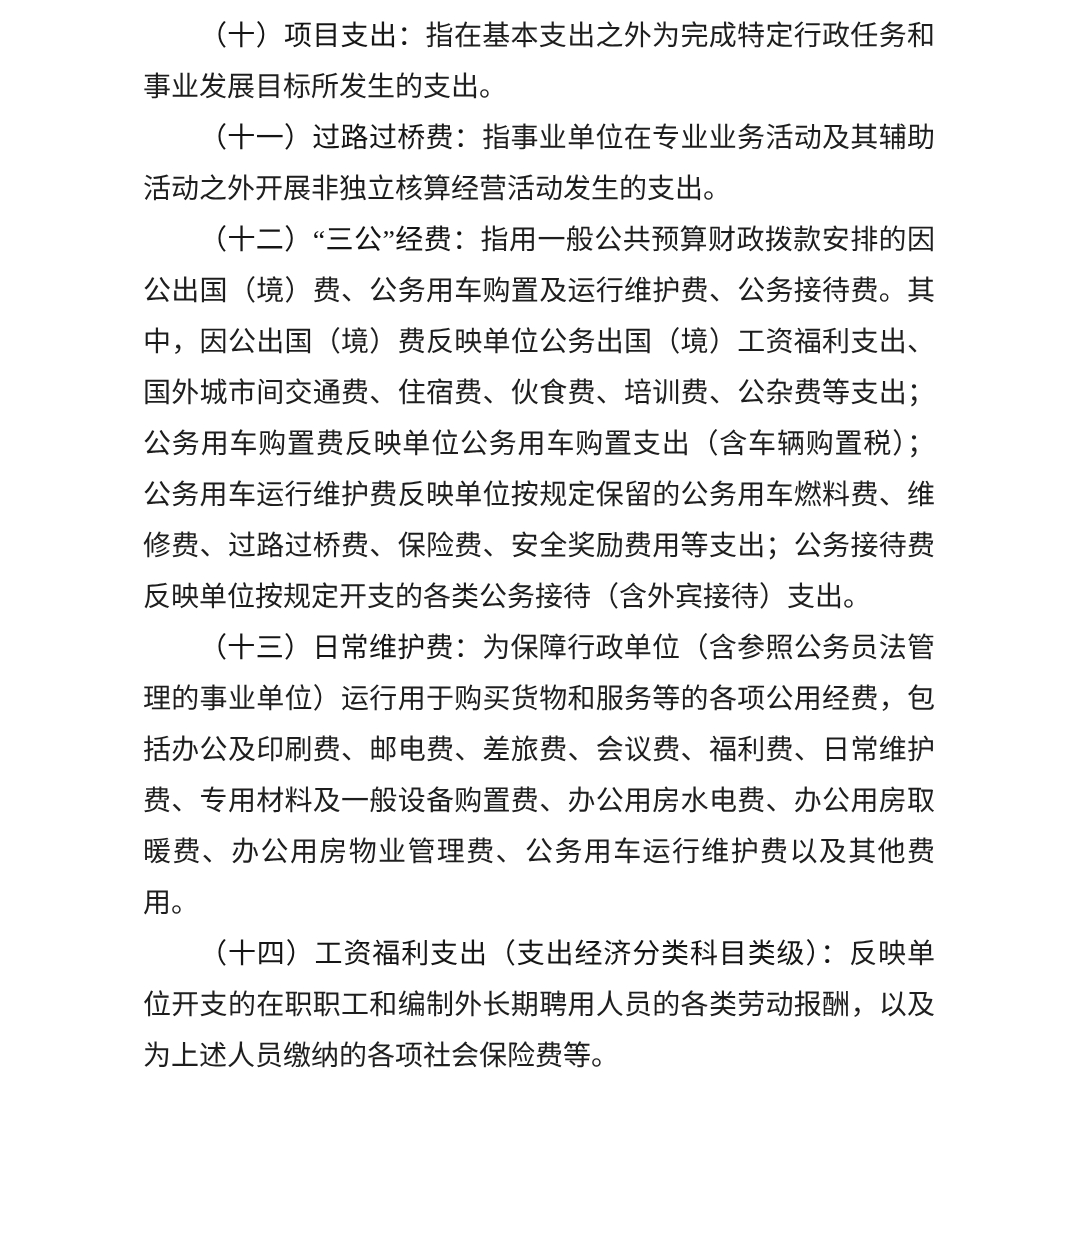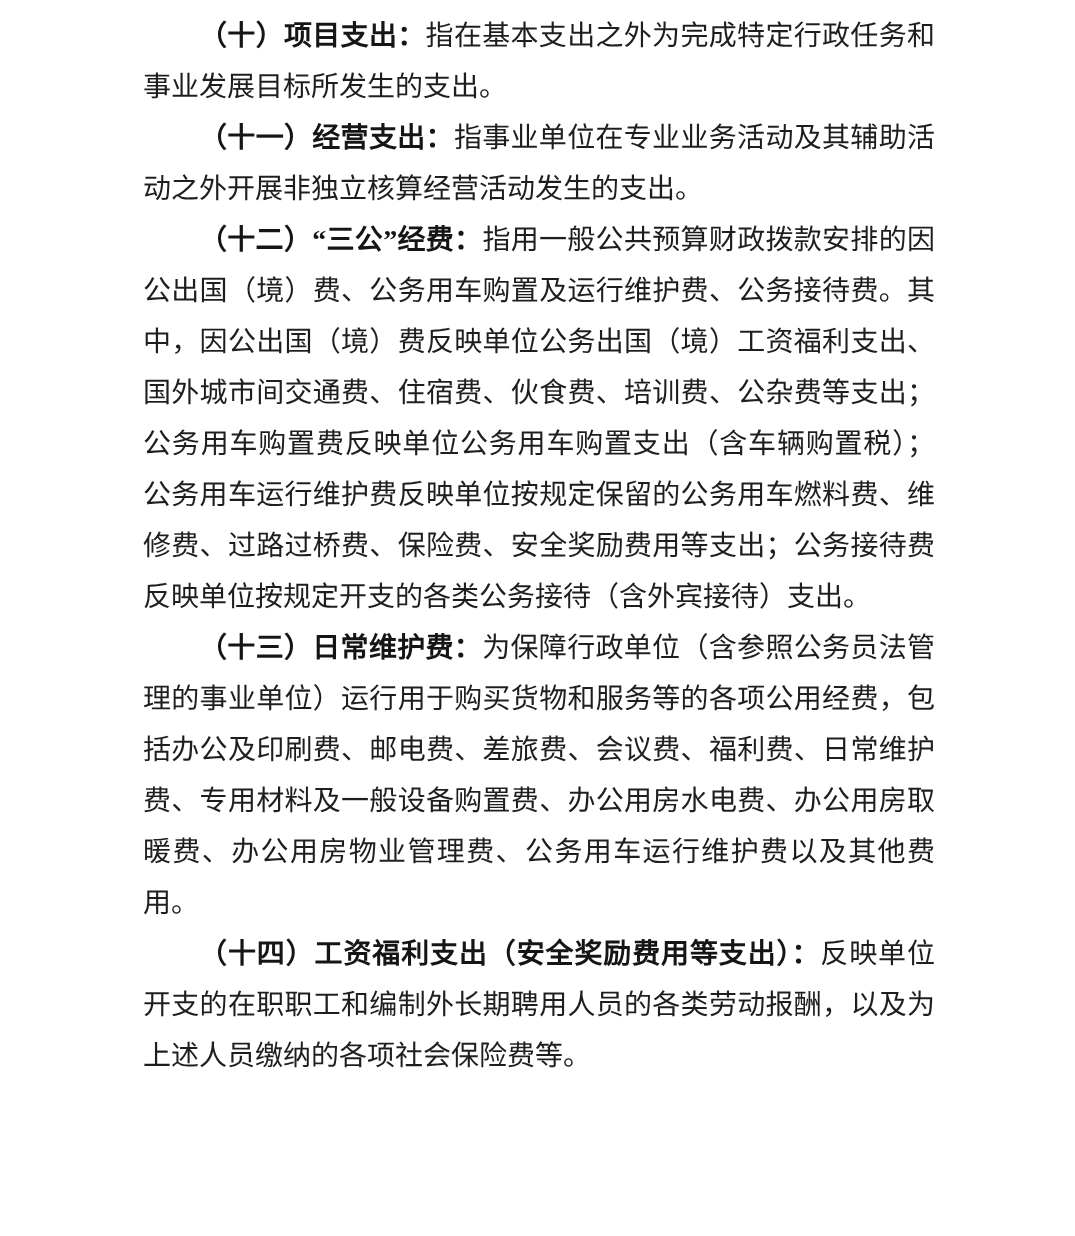--- a/index.html
+++ b/index.html
@@ -26,38 +26,38 @@
     padding: 0;
     font-size: 28px;
     line-height: 51px;
     color: #1e1e1e;
     text-align: justify;
     text-justify: inter-ideograph;
     text-indent: 2em;
     font-weight: 400;
   }
   .para .term-head {
-    font-weight: 700;
+    font-weight: 400;
     color: #151515;
   }
   .para .term-body {
     font-weight: 400;
   }
 </style>
 </head>
 <body>
 
 <div class="page">
 
   <p class="para"><span class="term-head">（十）项目支出：</span><span class="term-body">指在基本支出之外为完成特定行政任务和事业发展目标所发生的支出。</span></p>
 
-  <p class="para"><span class="term-head">（十一）经营支出：</span><span class="term-body">指事业单位在专业业务活动及其辅助活动之外开展非独立核算经营活动发生的支出。</span></p>
+  <p class="para"><span class="term-head">（十一）过路过桥费：</span><span class="term-body">指事业单位在专业业务活动及其辅助活动之外开展非独立核算经营活动发生的支出。</span></p>
 
   <p class="para"><span class="term-head">（十二）“三公”经费：</span><span class="term-body">指用一般公共预算财政拨款安排的因公出国（境）费、公务用车购置及运行维护费、公务接待费。其中，因公出国（境）费反映单位公务出国（境）工资福利支出、国外城市间交通费、住宿费、伙食费、培训费、公杂费等支出；公务用车购置费反映单位公务用车购置支出（含车辆购置税）；公务用车运行维护费反映单位按规定保留的公务用车燃料费、维修费、过路过桥费、保险费、安全奖励费用等支出；公务接待费反映单位按规定开支的各类公务接待（含外宾接待）支出。</span></p>
 
   <p class="para"><span class="term-head">（十三）日常维护费：</span><span class="term-body">为保障行政单位（含参照公务员法管理的事业单位）运行用于购买货物和服务等的各项公用经费，包括办公及印刷费、邮电费、差旅费、会议费、福利费、日常维护费、专用材料及一般设备购置费、办公用房水电费、办公用房取暖费、办公用房物业管理费、公务用车运行维护费以及其他费用。</span></p>
 
-  <p class="para"><span class="term-head">（十四）工资福利支出（安全奖励费用等支出）：</span><span class="term-body">反映单位开支的在职职工和编制外长期聘用人员的各类劳动报酬，以及为上述人员缴纳的各项社会保险费等。</span></p>
+  <p class="para"><span class="term-head">（十四）工资福利支出（支出经济分类科目类级）：</span><span class="term-body">反映单位开支的在职职工和编制外长期聘用人员的各类劳动报酬，以及为上述人员缴纳的各项社会保险费等。</span></p>
 
 
   <p class="para"></p>
 
 </div>
 
 </body></html>

